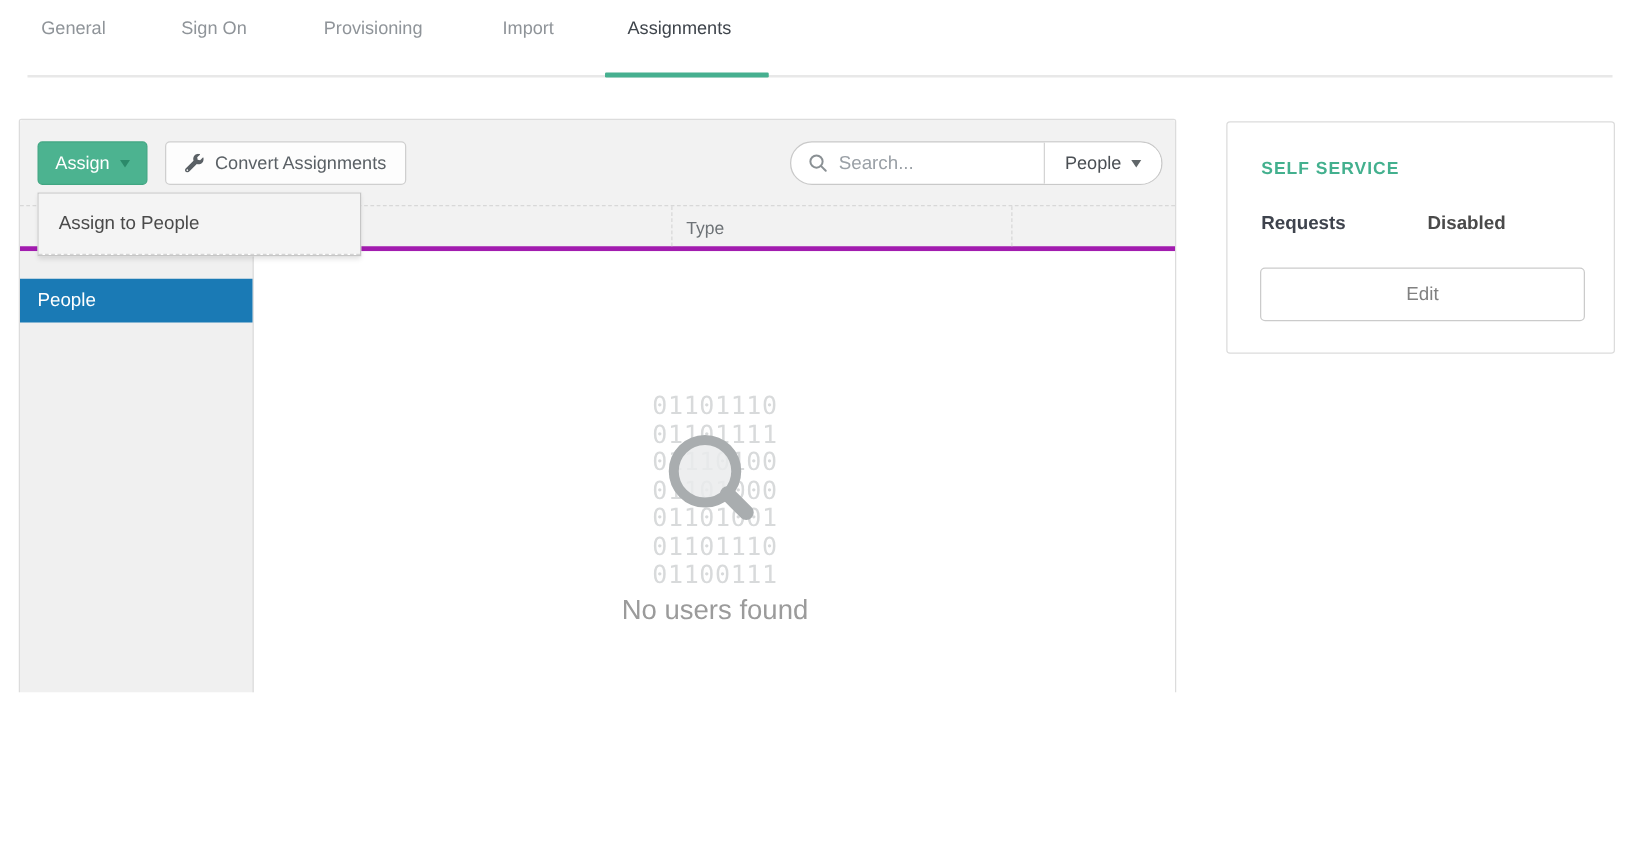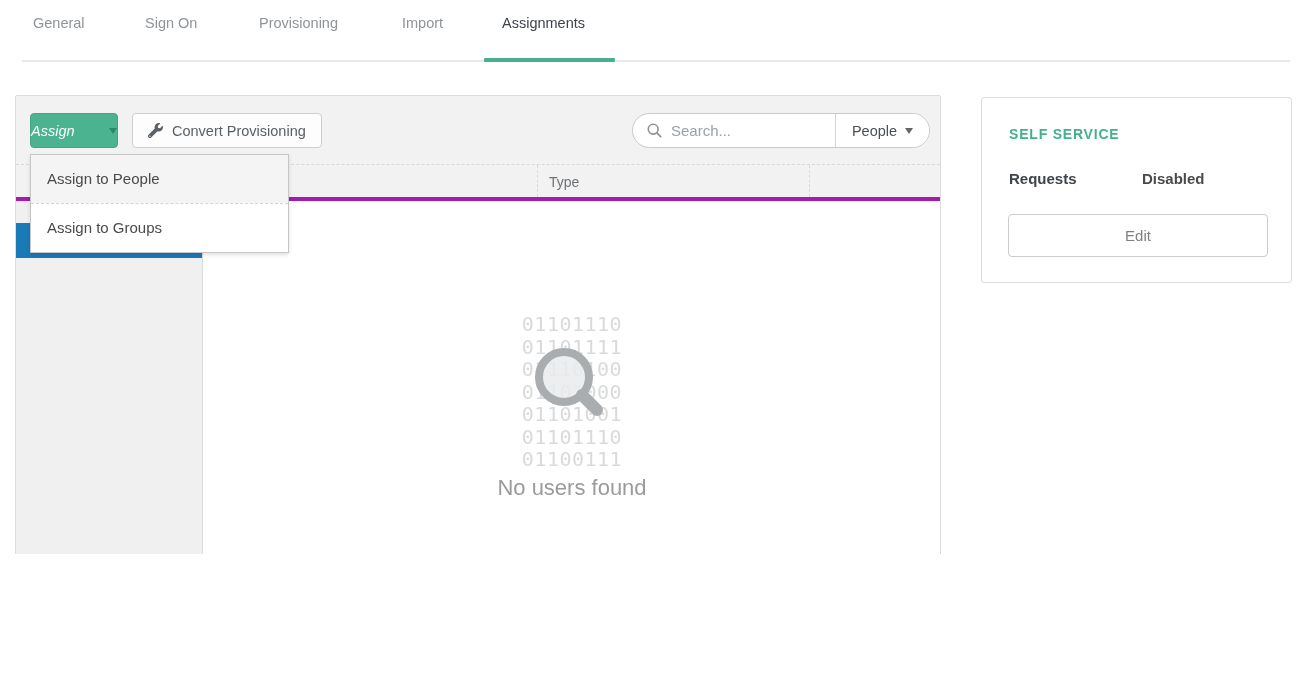--- a/index.html
+++ b/index.html
@@ -13,21 +13,21 @@
   .tabbar-line{position:absolute;left:22px;top:60px;width:1268px;height:2px;background:#e8e8e8;}
   .tab-underline{position:absolute;left:484px;top:58px;width:131px;height:4px;background:#46b090;border-radius:1px;}
 
   
   .panel{position:absolute;left:15px;top:95px;width:924px;height:581px;
          border:1px solid #dcdcdc;border-radius:2px;background:#fff;}
   .toolbar{position:absolute;left:0;top:0;right:0;height:68px;background:#f2f2f2;border-radius:2px 2px 0 0;}
 
   .btn-assign{position:absolute;left:14px;top:17px;height:35px;width:88px;background:#4cb390;
               border:1px solid #41a682;border-radius:4px;color:#fff;font-size:14.5px;
-              display:flex;align-items:center;justify-content:space-between;gap:8px;box-sizing:border-box;cursor:pointer;font-style:italic;}
+              display:flex;align-items:center;justify-content:center;gap:8px;box-sizing:border-box;cursor:pointer;}
   .caret{width:0;height:0;border-left:4.5px solid transparent;border-right:4.5px solid transparent;border-top:6px solid currentColor;display:inline-block;}
   .btn-assign .caret{color:#2b8a6a;}
 
   .btn-convert{position:absolute;left:116px;top:17px;height:35px;padding:0 15px;background:#fdfdfd;
                border:1px solid #cfcfcf;border-radius:4px;color:#5a6065;font-size:14.5px;
                display:flex;align-items:center;gap:9px;box-sizing:border-box;cursor:pointer;}
 
   .search-group{position:absolute;left:616px;top:17px;width:298px;height:35px;background:#fff;
                 border:1px solid #c9c9c9;border-radius:18px;display:flex;align-items:center;box-sizing:border-box;overflow:hidden;}
   .search-group .sicon{margin-left:13px;flex:0 0 auto;display:flex;}
@@ -96,21 +96,21 @@
     <div class="toolbar">
       <div class="btn-assign">
         <span>Assign</span>
         <span class="caret"></span>
       </div>
 
       <div class="btn-convert">
         <svg width="15" height="15" viewBox="0 0 512 512">
           <path fill="#5a6065" d="M507.73 109.1c-2.24-9.03-13.54-12.09-20.12-5.51l-74.36 74.36-67.88-11.31-11.31-67.88 74.36-74.36c6.62-6.62 3.43-17.9-5.66-20.16-47.38-11.74-99.55.91-136.58 37.93-39.64 39.64-50.55 97.1-34.05 147.2L18.74 402.76c-24.99 24.99-24.99 65.51 0 90.5 24.99 24.99 65.51 24.99 90.5 0l213.21-213.21c50.12 16.71 107.47 5.68 147.37-34.22 37.07-37.07 49.7-89.32 37.91-136.73zM64 472c-13.25 0-24-10.75-24-24 0-13.26 10.75-24 24-24s24 10.74 24 24c0 13.25-10.75 24-24 24z"></path>
         </svg>
-        <span>Convert Provisioning</span>
+        <span>Convert Assignments</span>
       </div>
 
       <div class="search-group">
         <span class="sicon">
           <svg width="17" height="17" viewBox="0 0 17 17">
             <circle cx="7.2" cy="7.2" r="4.9" fill="none" stroke="#8a9094" stroke-width="1.6"></circle>
             <line x1="10.9" y1="10.9" x2="14.6" y2="14.6" stroke="#8a9094" stroke-width="1.6" stroke-linecap="round"></line>
           </svg>
         </span>
         <input class="search-input" type="text" placeholder="Search..." style="">
@@ -150,21 +150,20 @@
           </div>
           <div class="empty-msg">No users found</div>
         </div>
       </div>
     </div>
   </div>
 
   <div class="assign-menu">
     <div class="menu-item hovered">Assign to People</div>
     <div class="menu-sep"></div>
-    <div class="menu-item">Assign to Groups</div>
   </div>
 
   <div class="self-service">
     <div class="ss-title">SELF SERVICE</div>
     <div class="ss-req-label">Requests</div>
     <div class="ss-req-value">Disabled</div>
     <div class="ss-edit">Edit</div>
   </div>
 
 </div>

